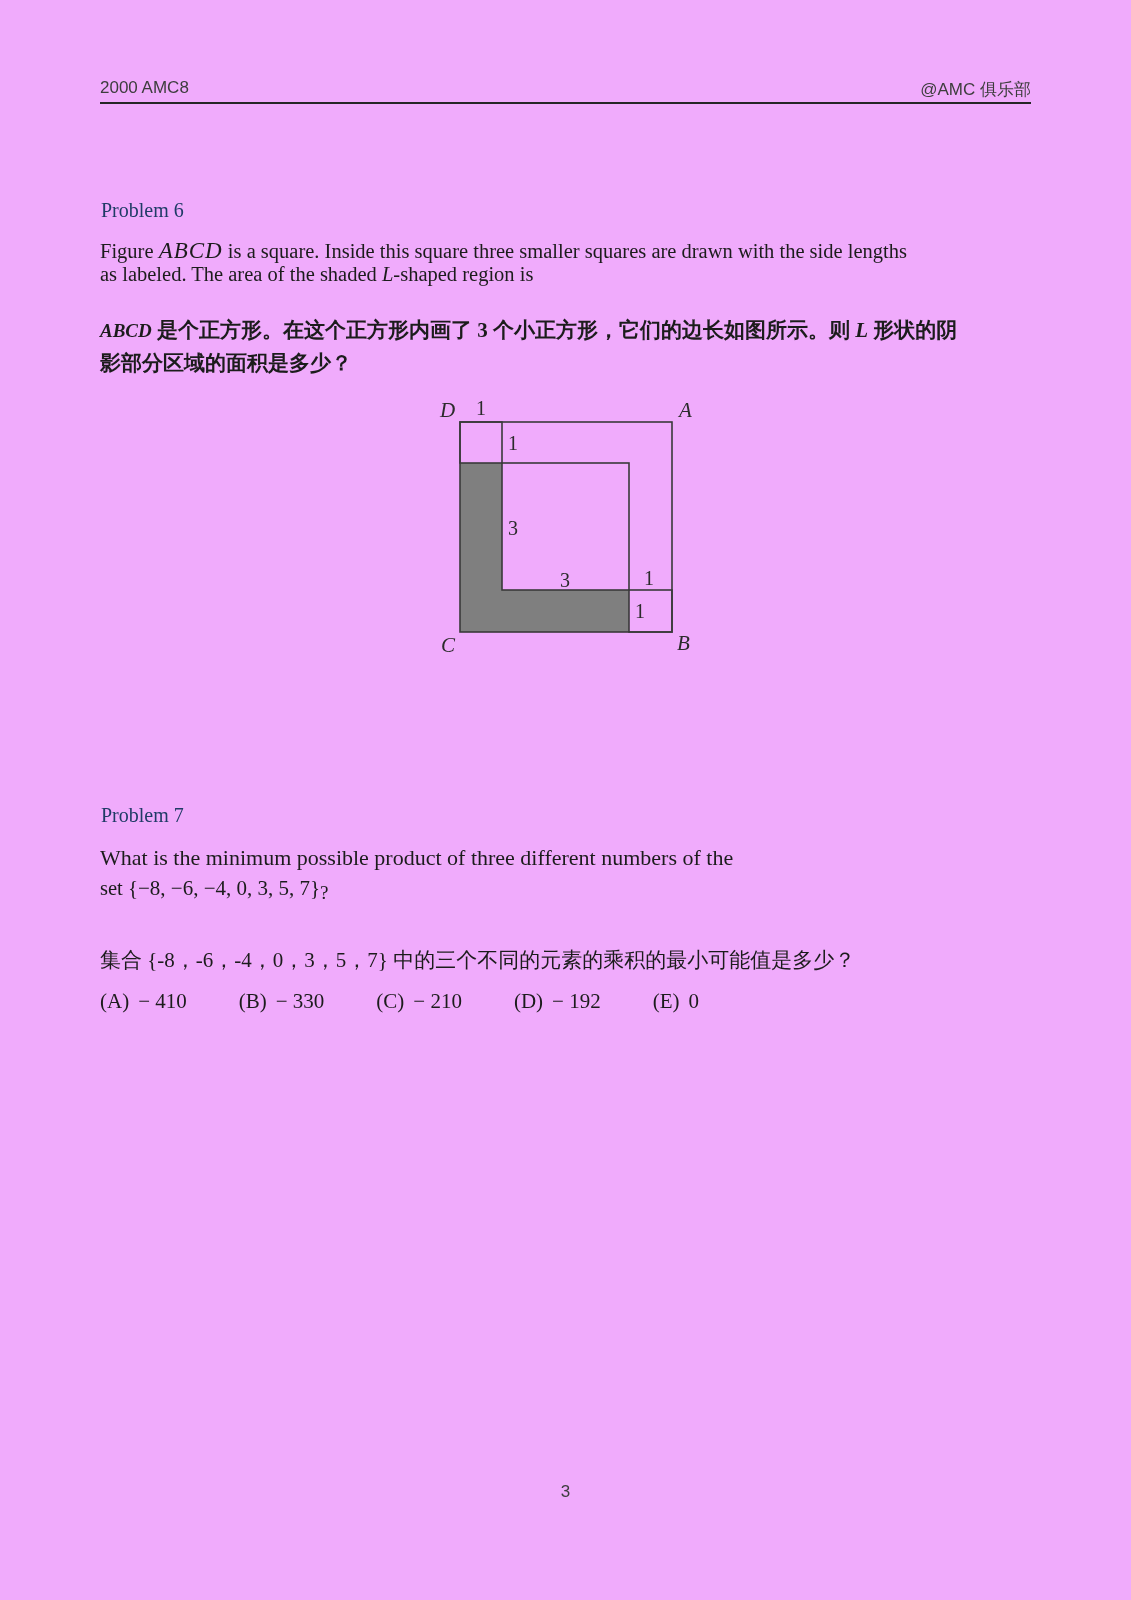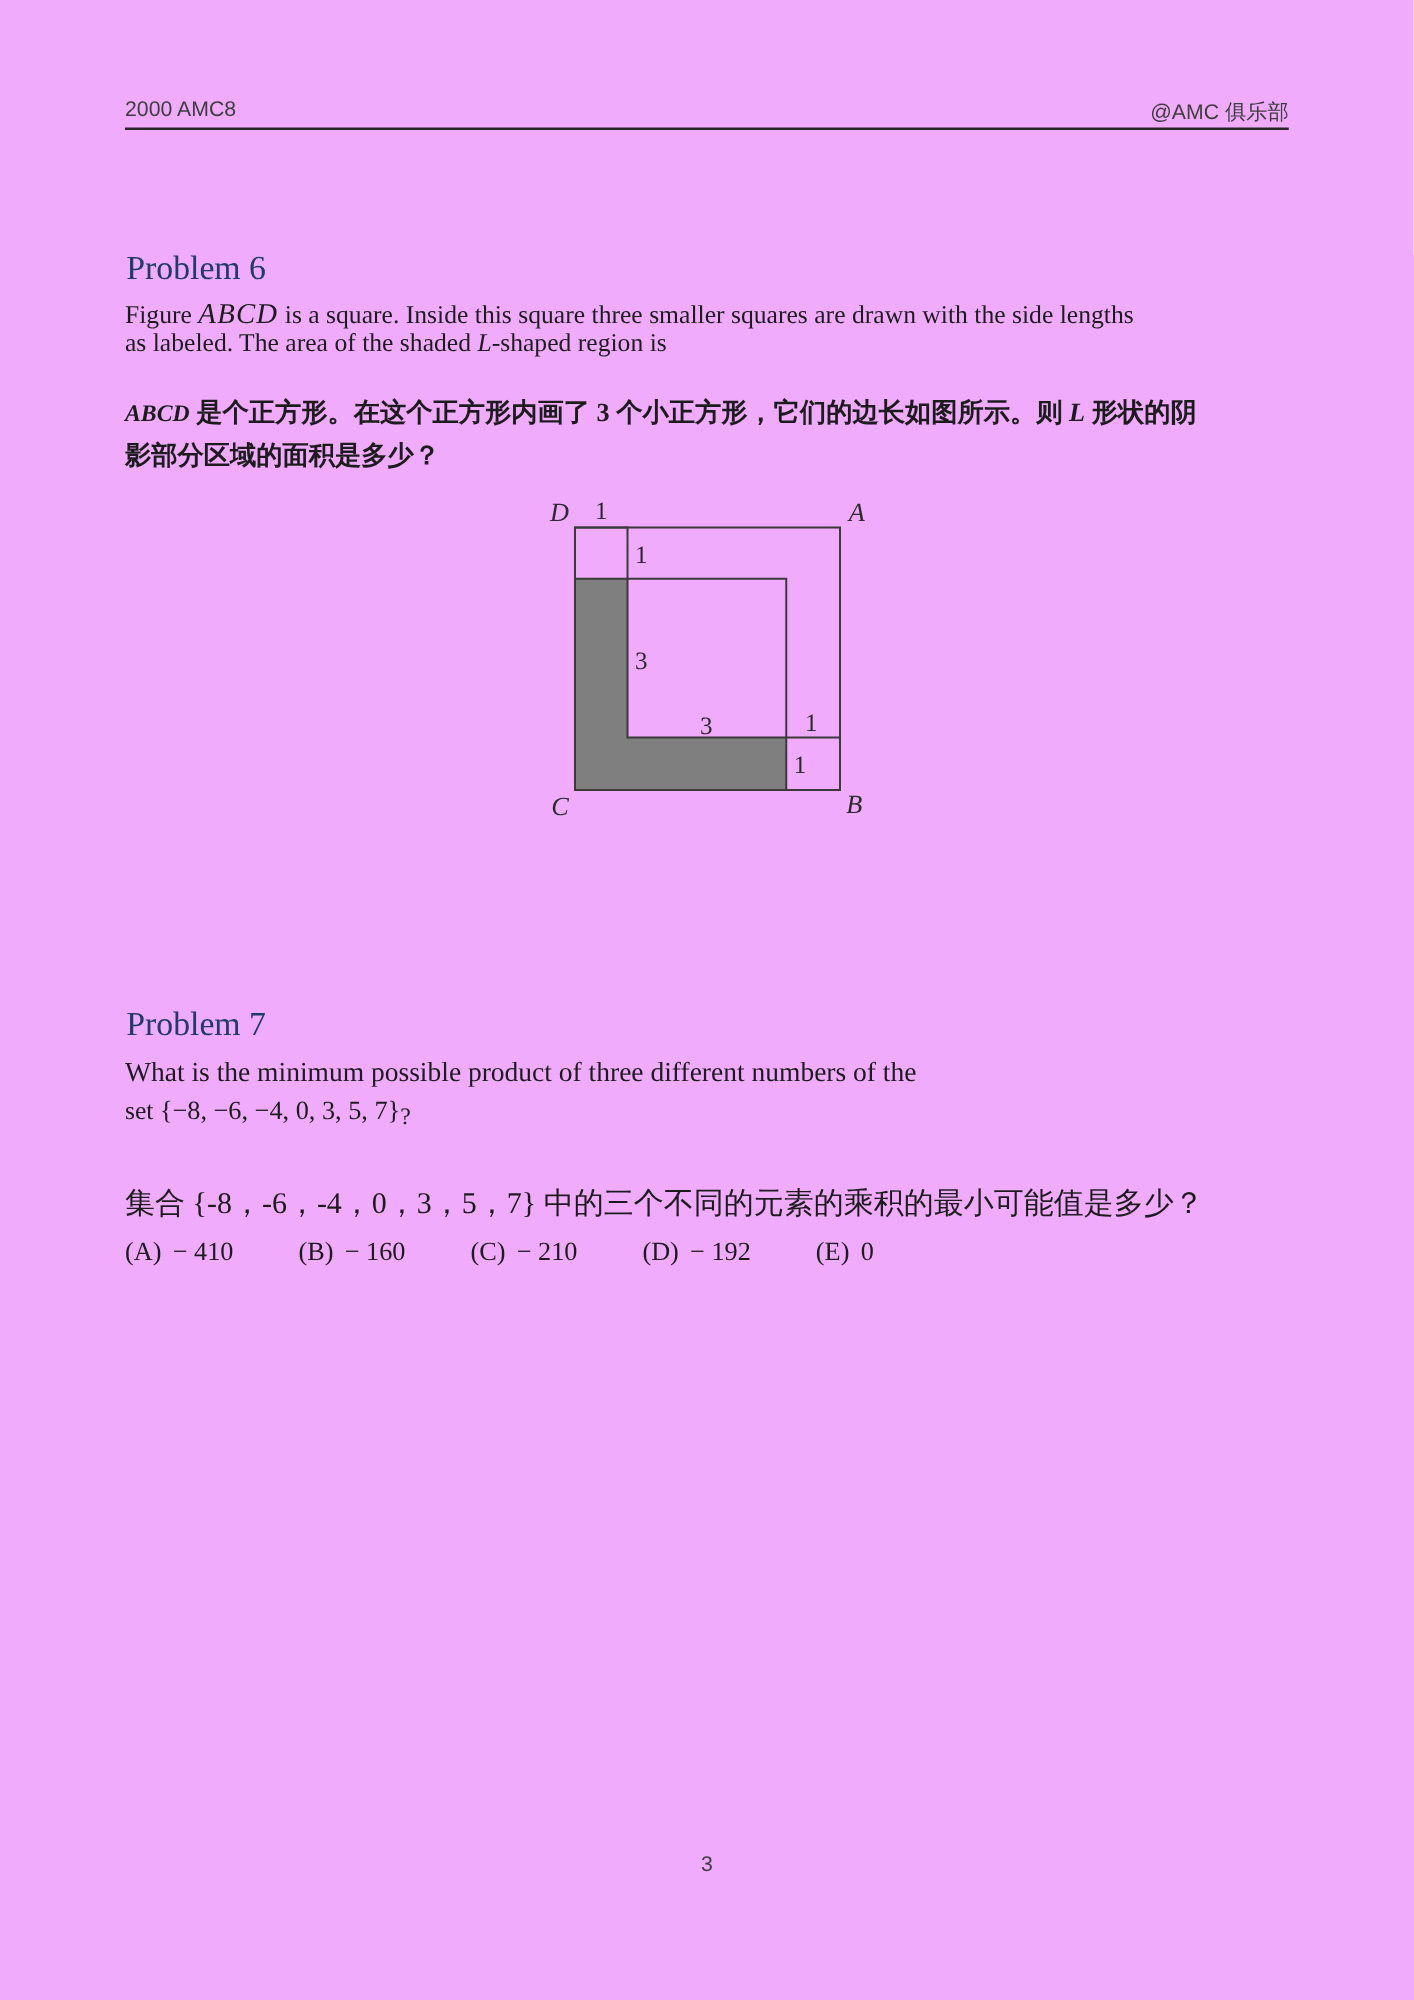--- a/index.html
+++ b/index.html
@@ -12,31 +12,31 @@
     overflow:hidden;
   }
   .sans { font-family:"Liberation Sans","DejaVu Sans",sans-serif; }
 
   
   .hdr-left  { position:absolute; left:100px; top:78px; font-size:17px; color:#3d3d3d; }
   .hdr-right { position:absolute; right:100px; top:78px; font-size:17px; color:#3d3d3d; }
   .hdr-rule  { position:absolute; left:100px; right:100px; top:102px; height:2px; background:#262626; }
 
   
-  .p-title { position:absolute; left:101px; font-size:27px; color:#1f3b66; }
+  .p-title { position:absolute; left:101px; font-size:20px; color:#1f3b66; }
   #p6-title { top:199px; }
   #p7-title { top:804px; }
 
   
   .para { position:absolute; left:100px; }
   #p6-en { top:239px; width:935px; font-size:20.5px; line-height:23px; }
   #p6-zh { top:314px; width:945px; font-size:21px; line-height:33px; }
   #p7-en1 { top:845px; font-size:22px; }
   #p7-set { top:876px; font-size:20.5px; }
-  #p7-zh  { top:946px; font-size:24px; }
+  #p7-zh  { top:946px; font-size:21px; }
 
   .math-abcd { font-style:italic; font-size:23px; letter-spacing:1px; }
   .math-it   { font-style:italic; }
   .zh-abcd   { font-style:italic; font-size:19px; }
   .set-math  { font-size:21px; }
   .set-q     { font-size:19px; vertical-align:-4px; }
 
   
   .options { position:absolute; left:100px; display:flex; font-size:21px; white-space:nowrap; }
   #p6-options { top:671px; gap:46px; }
@@ -91,21 +91,21 @@
   <h2 class="p-title" id="p7-title" style="margin:0;font-weight:normal;">Problem 7</h2>
 
   <p class="para" id="p7-en1" style="margin:0;">What is the minimum possible product of three different numbers of the</p>
 
   <p class="para" id="p7-set" style="margin:0;"><span>set </span><span class="set-math">{−8, −6, −4, 0, 3, 5, 7}</span><span class="set-q">?</span></p>
 
   <p class="para" id="p7-zh" style="margin:0;">集合 {-8，-6，-4，0，3，5，7} 中的三个不同的元素的乘积的最小可能值是多少？</p>
 
   <div class="options" id="p7-options">
     <span class="opt"><span class="lbl">(A)</span><span>− 410</span></span>
-    <span class="opt"><span class="lbl">(B)</span><span>− 160</span></span>
+    <span class="opt"><span class="lbl">(B)</span><span>− 330</span></span>
     <span class="opt"><span class="lbl">(C)</span><span>− 210</span></span>
     <span class="opt"><span class="lbl">(D)</span><span>− 192</span></span>
     <span class="opt"><span class="lbl">(E)</span><span>0</span></span>
   </div>
 
   <div class="page-num sans">3</div>
 
 </div>
 
 </body></html>

